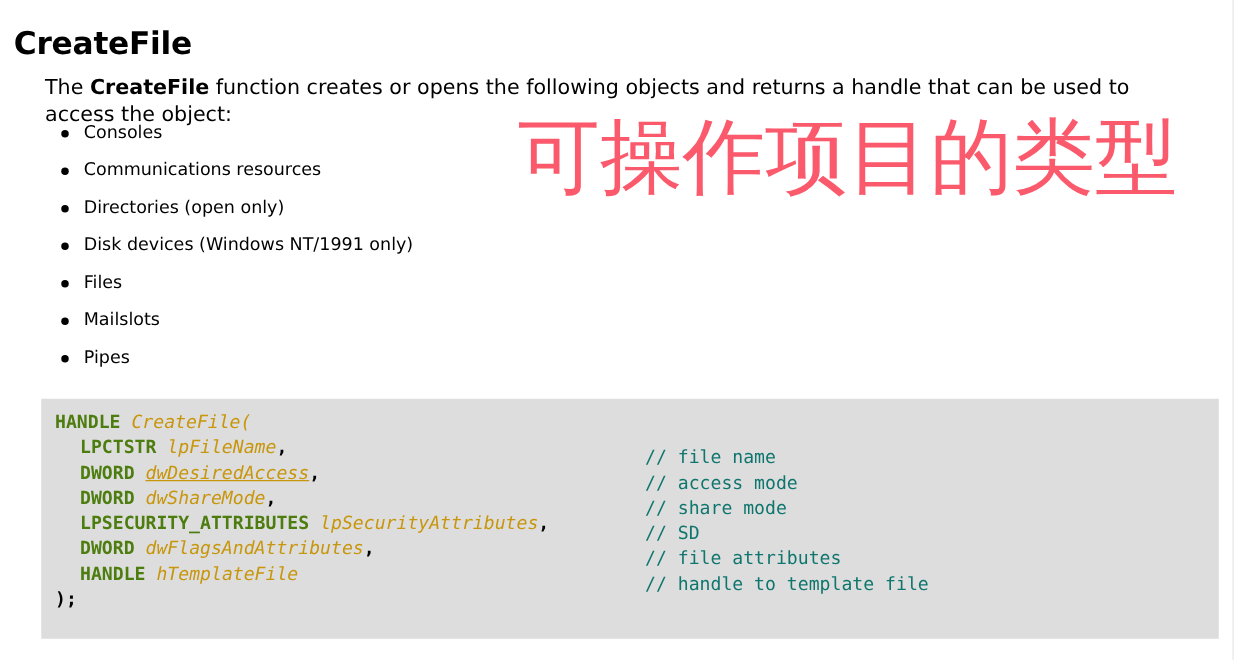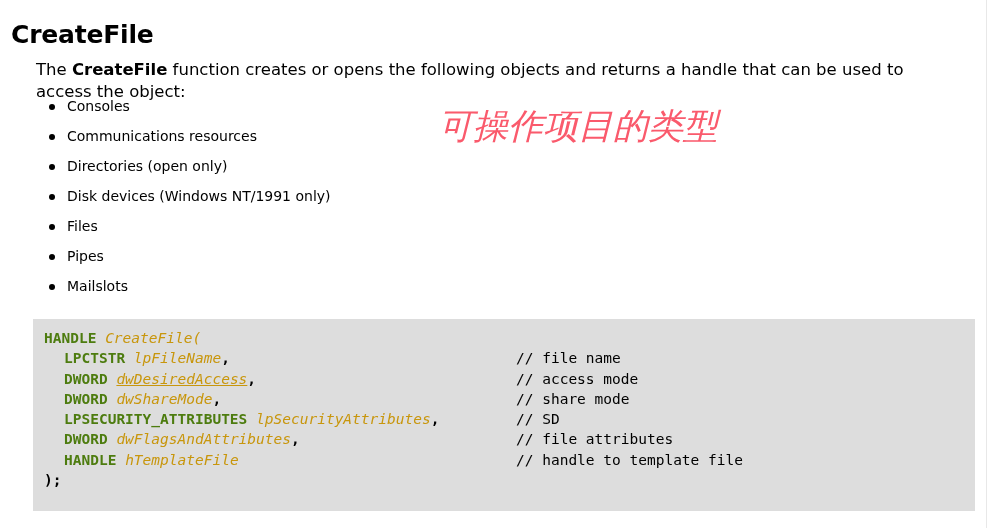--- a/index.html
+++ b/index.html
@@ -73,29 +73,28 @@
     top: 13px;
     width: 6px;
     height: 6px;
     background: #000000;
     border-radius: 50%;
   }
 
   
   .annotation {
     position: absolute;
-    left: 438px;
+    left: 414px;
     top: 96px;
-    font-size: 35px;
+    font-size: 66px;
     line-height: 60px;
     font-weight: normal;
     color: #fa5a6c;
     white-space: nowrap;
     font-family: "DejaVu Sans", "Liberation Sans", sans-serif;
-    font-style: italic;
   }
 
   
   .code-block {
     position: absolute;
     left: 33px;
     top: 319px;
     width: 942px;
     height: 192px;
     background: #dddddd;
@@ -126,22 +125,22 @@
   .param.link {
     text-decoration: underline;
   }
   .punc {
     color: #000000;
     font-weight: bold;
   }
   .cmt {
     position: absolute;
     left: 472px;
-    top: 0;
-    color: #000000;
+    top: 8px;
+    color: #0f766e;
     white-space: pre;
     text-align: right;
   }
   .indent1 { padding-left: 20px; }
 </style>
 </head>
 <body>
 
 <div class="page">
 
@@ -150,22 +149,22 @@
   <p class="intro">
     <span class="seg">The </span><b>CreateFile</b><span class="seg"> function creates or opens the following objects and returns a handle that can be used to access the object:</span>
   </p>
 
   <ul class="obj-list" id="object-list">
       <li><span class="bullet"></span><span>Consoles</span></li>
       <li><span class="bullet"></span><span>Communications resources</span></li>
       <li><span class="bullet"></span><span>Directories (open only)</span></li>
       <li><span class="bullet"></span><span>Disk devices (Windows NT/1991 only)</span></li>
       <li><span class="bullet"></span><span>Files</span></li>
+      <li><span class="bullet"></span><span>Mailslots</span></li>
       <li><span class="bullet"></span><span>Pipes</span></li>
-      <li><span class="bullet"></span><span>Mailslots</span></li>
     </ul>
 
   <div class="annotation">可操作项目的类型</div>
 
   <div class="code-block" id="code-block">
       <div class="code-line"><span class="kw seg">HANDLE</span> <span class="param seg">CreateFile(</span></div>
       <div class="code-line indent1"><span class="kw seg">LPCTSTR</span> <span class="param seg">lpFileName</span><span class="punc seg">,</span><span class="cmt">// file name</span></div>
       <div class="code-line indent1"><span class="kw seg">DWORD</span> <span class="param seg link">dwDesiredAccess</span><span class="punc seg">,</span><span class="cmt">// access mode</span></div>
       <div class="code-line indent1"><span class="kw seg">DWORD</span> <span class="param seg">dwShareMode</span><span class="punc seg">,</span><span class="cmt">// share mode</span></div>
       <div class="code-line indent1"><span class="kw seg">LPSECURITY_ATTRIBUTES</span> <span class="param seg">lpSecurityAttributes</span><span class="punc seg">,</span><span class="cmt">// SD</span></div>

